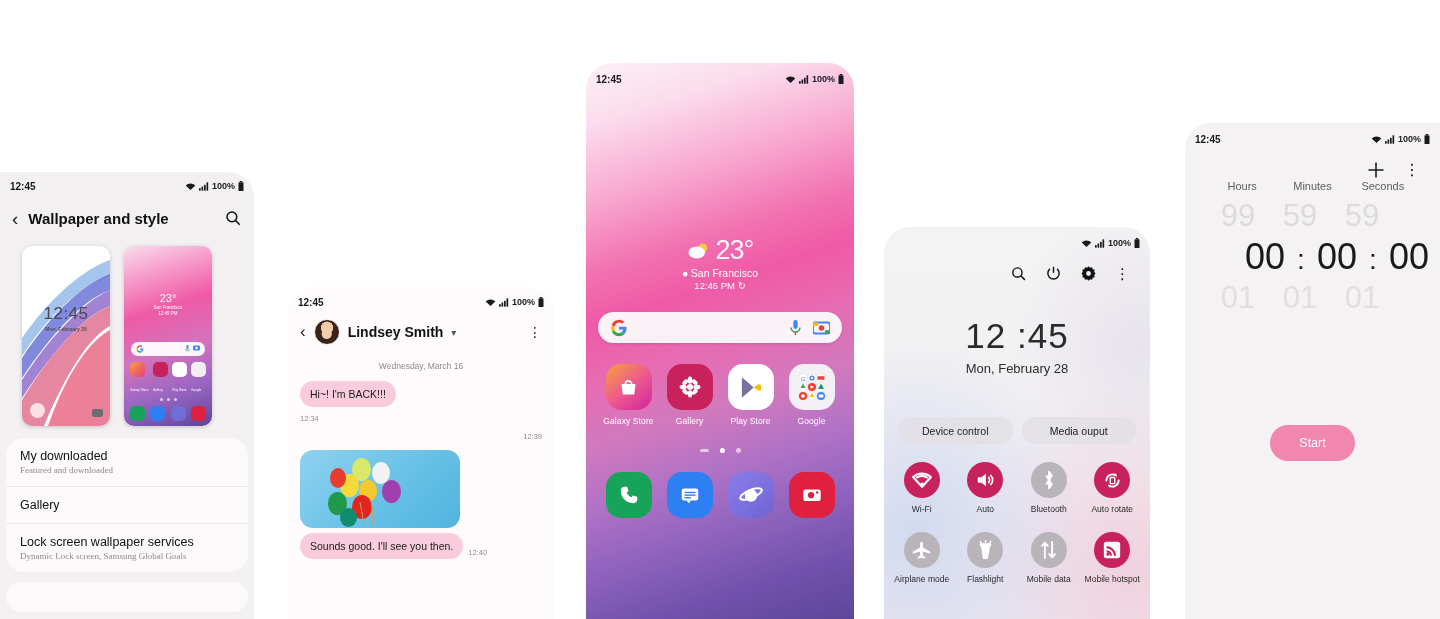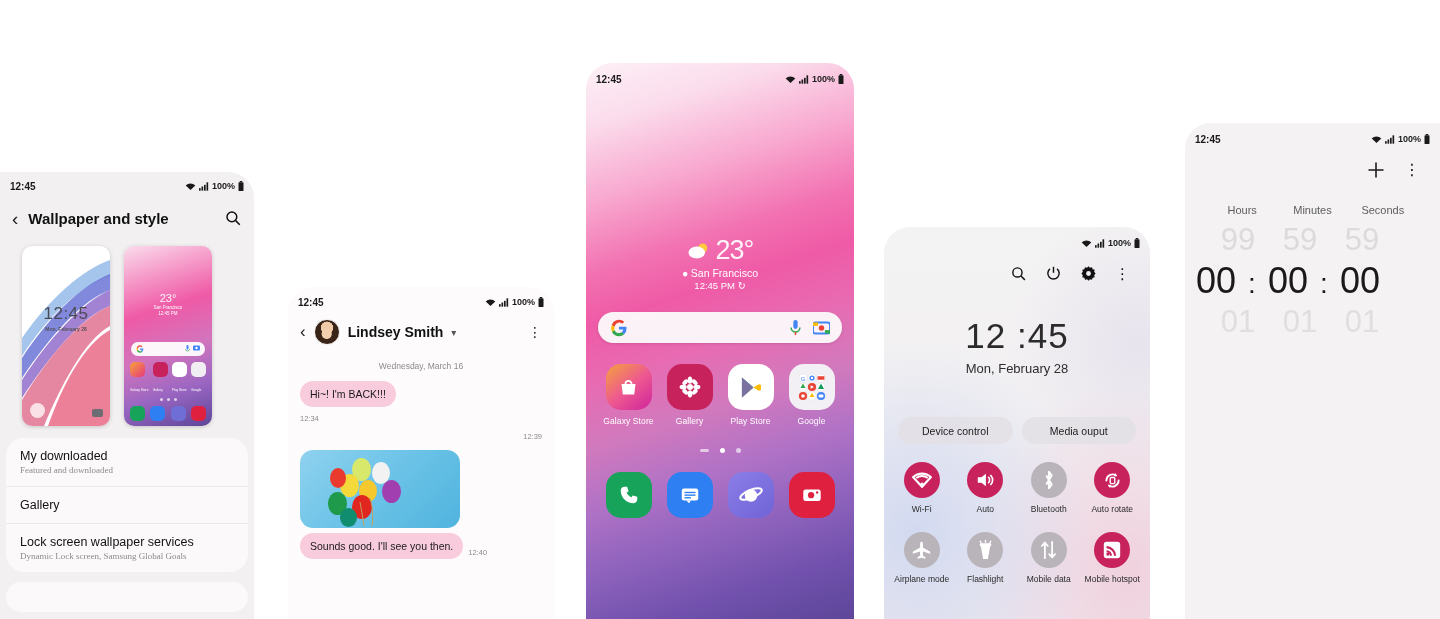--- a/index.html
+++ b/index.html
@@ -127,26 +127,26 @@
   .tdot{width:36px;height:36px;border-radius:50%;margin:0 auto;display:flex;
         align-items:center;justify-content:center;}
   .tlbl{font-size:8.5px;color:#2a2a2a;margin-top:5px;line-height:1.15;}
 
   
   #p5{left:1185px;top:123px;width:255px;height:496px;background:#f4f2f2;
       border-top-left-radius:26px;border-bottom-left-radius:0;}
   #p5 .statusbar{color:#1a1a1a;padding-top:6px;}
   #p5 .ttools{display:flex;justify-content:flex-end;align-items:center;gap:18px;
               padding:11px 20px 0;}
-  #p5 .heads{display:flex;justify-content:space-around;margin-top:24px;padding:0 22px;}
+  #p5 .heads{display:flex;justify-content:space-around;padding:0 22px;}
   #p5 .heads span{font-size:11px;color:#5e5e5e;width:62px;text-align:center;}
   .numrow{display:flex;justify-content:flex-start;padding:0 22px;}
   .numrow span{width:62px;text-align:center;}
   .num-dim{font-size:31px;font-weight:300;color:#dcdada;margin-top:6px;}
-  .num-main-wrap{display:flex;justify-content:flex-start;align-items:baseline;margin-top:2px;}
+  .num-main-wrap{display:flex;justify-content:flex-end;align-items:baseline;margin-top:2px;}
   .num-main{font-size:36px;color:#1a1a1a;font-weight:400;width:62px;text-align:center;}
   .num-colon{font-size:28px;color:#1a1a1a;width:10px;text-align:center;}
   .num-dim2{font-size:31px;font-weight:300;color:#e0dede;margin-top:2px;}
   #p5 .startwrap{display:flex;justify-content:center;margin-top:109px;}
   #p5 .startbtn{width:85px;height:36px;border-radius:18px;background:#f187ae;color:#fff;
                 font-size:12.5px;display:flex;align-items:center;justify-content:center;
                 border:none;font-family:inherit;}
 </style>
 </head>
 <body>
@@ -658,13 +658,16 @@
     <span class="num-colon">:</span>
     <span class="num-main">00</span>
   </div>
 
   <div class="numrow">
     <span class="num-dim2">01</span>
     <span class="num-dim2">01</span>
     <span class="num-dim2">01</span>
   </div>
 
+  <div class="startwrap">
+    <button class="startbtn">Start</button>
+  </div>
 </div>
 
 </body></html>

